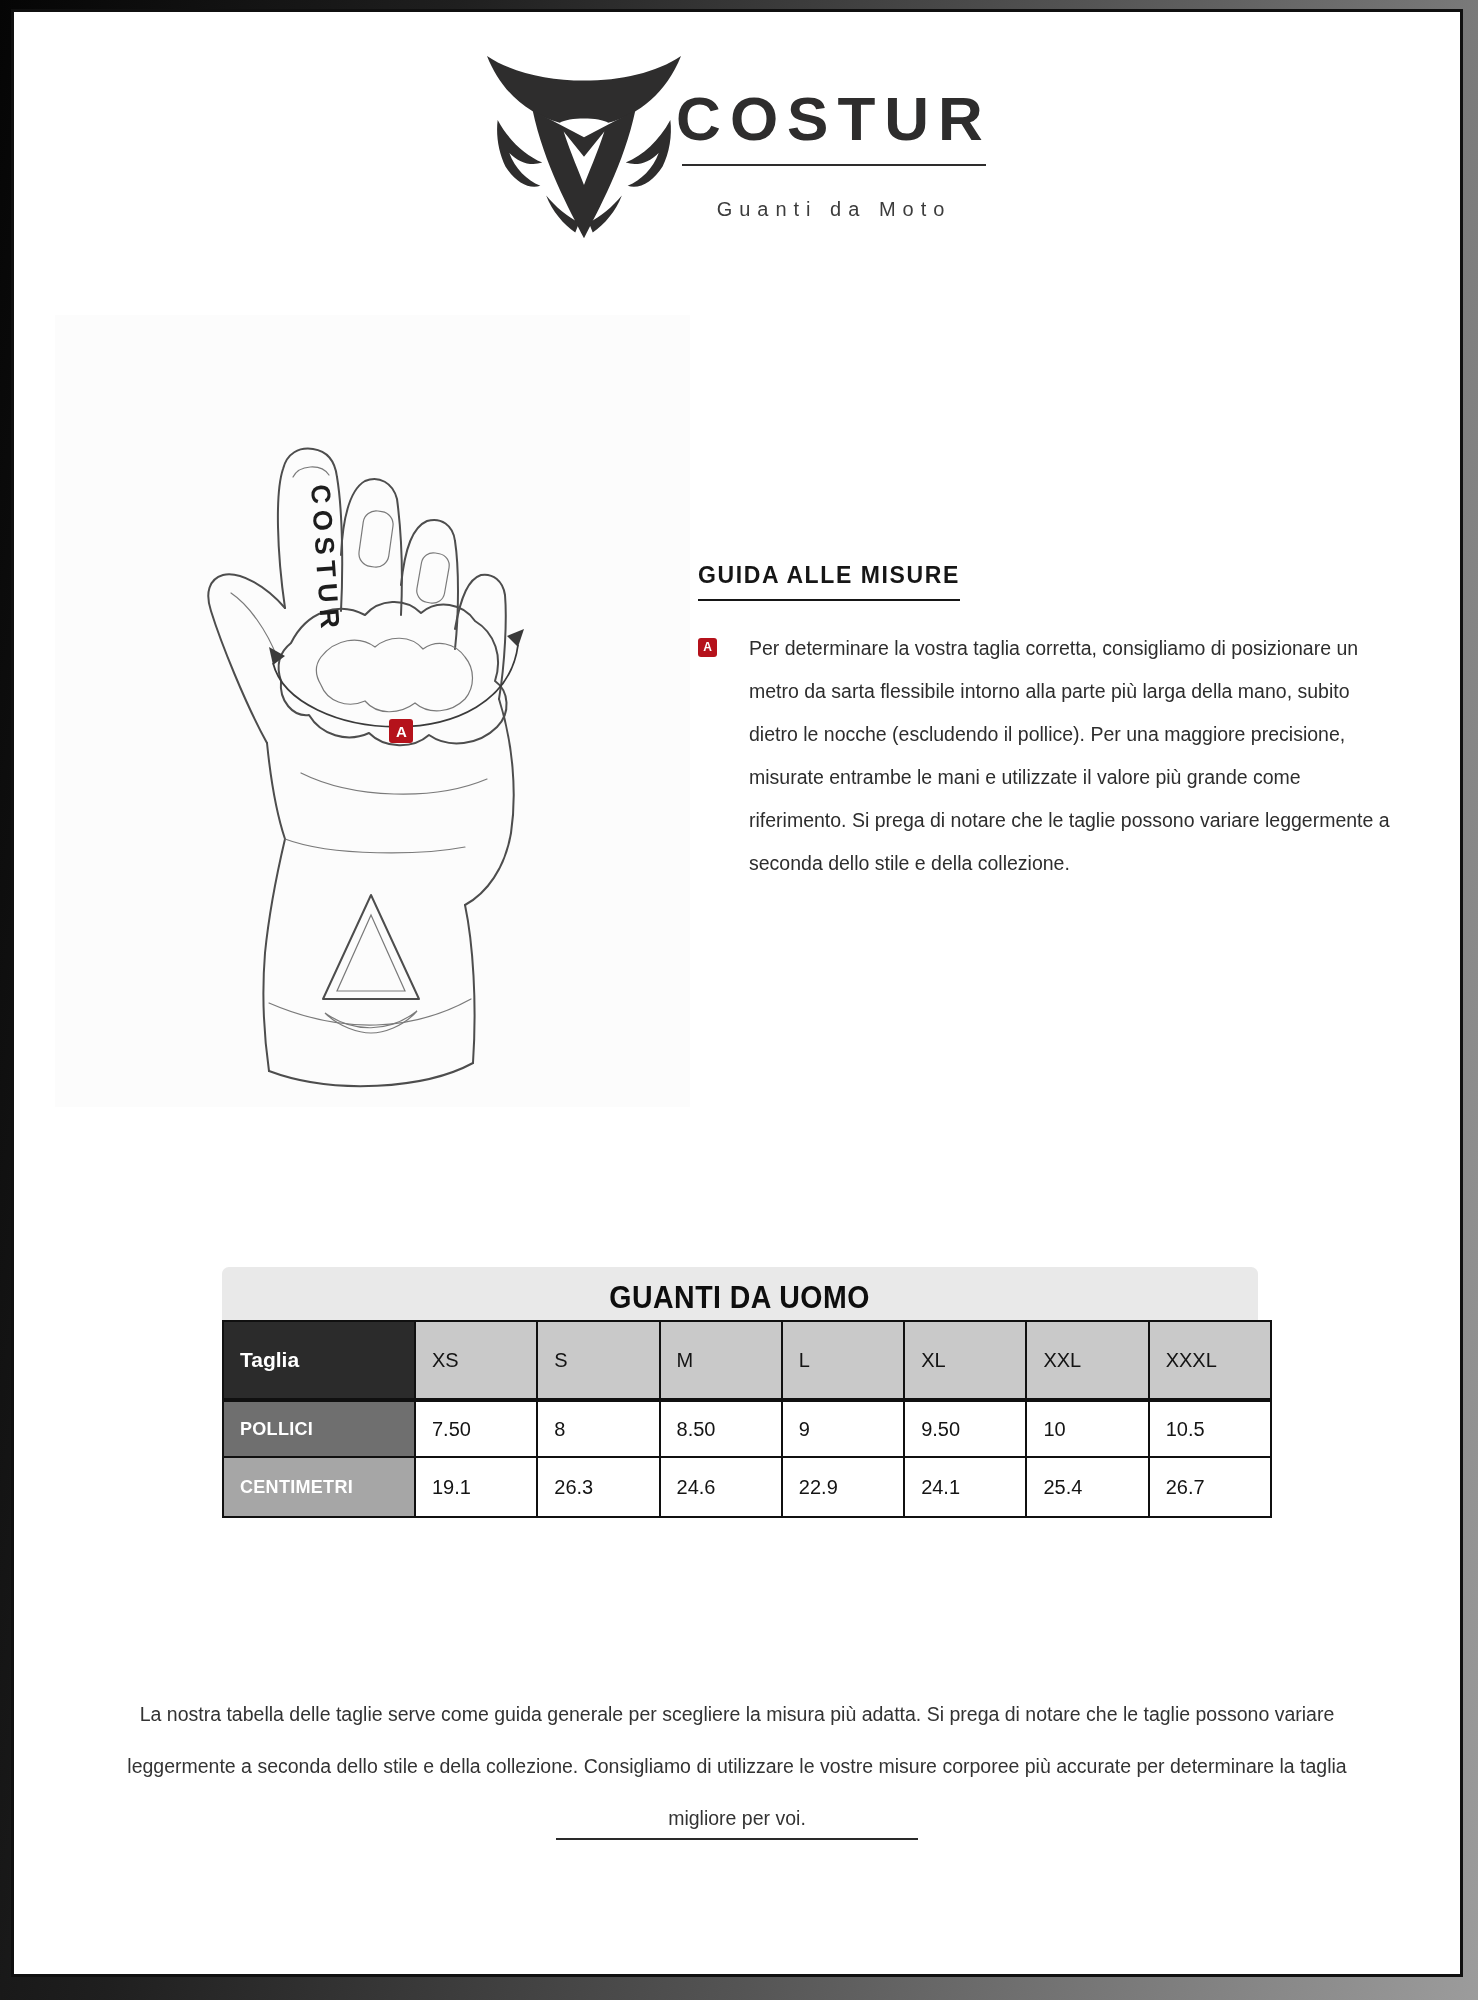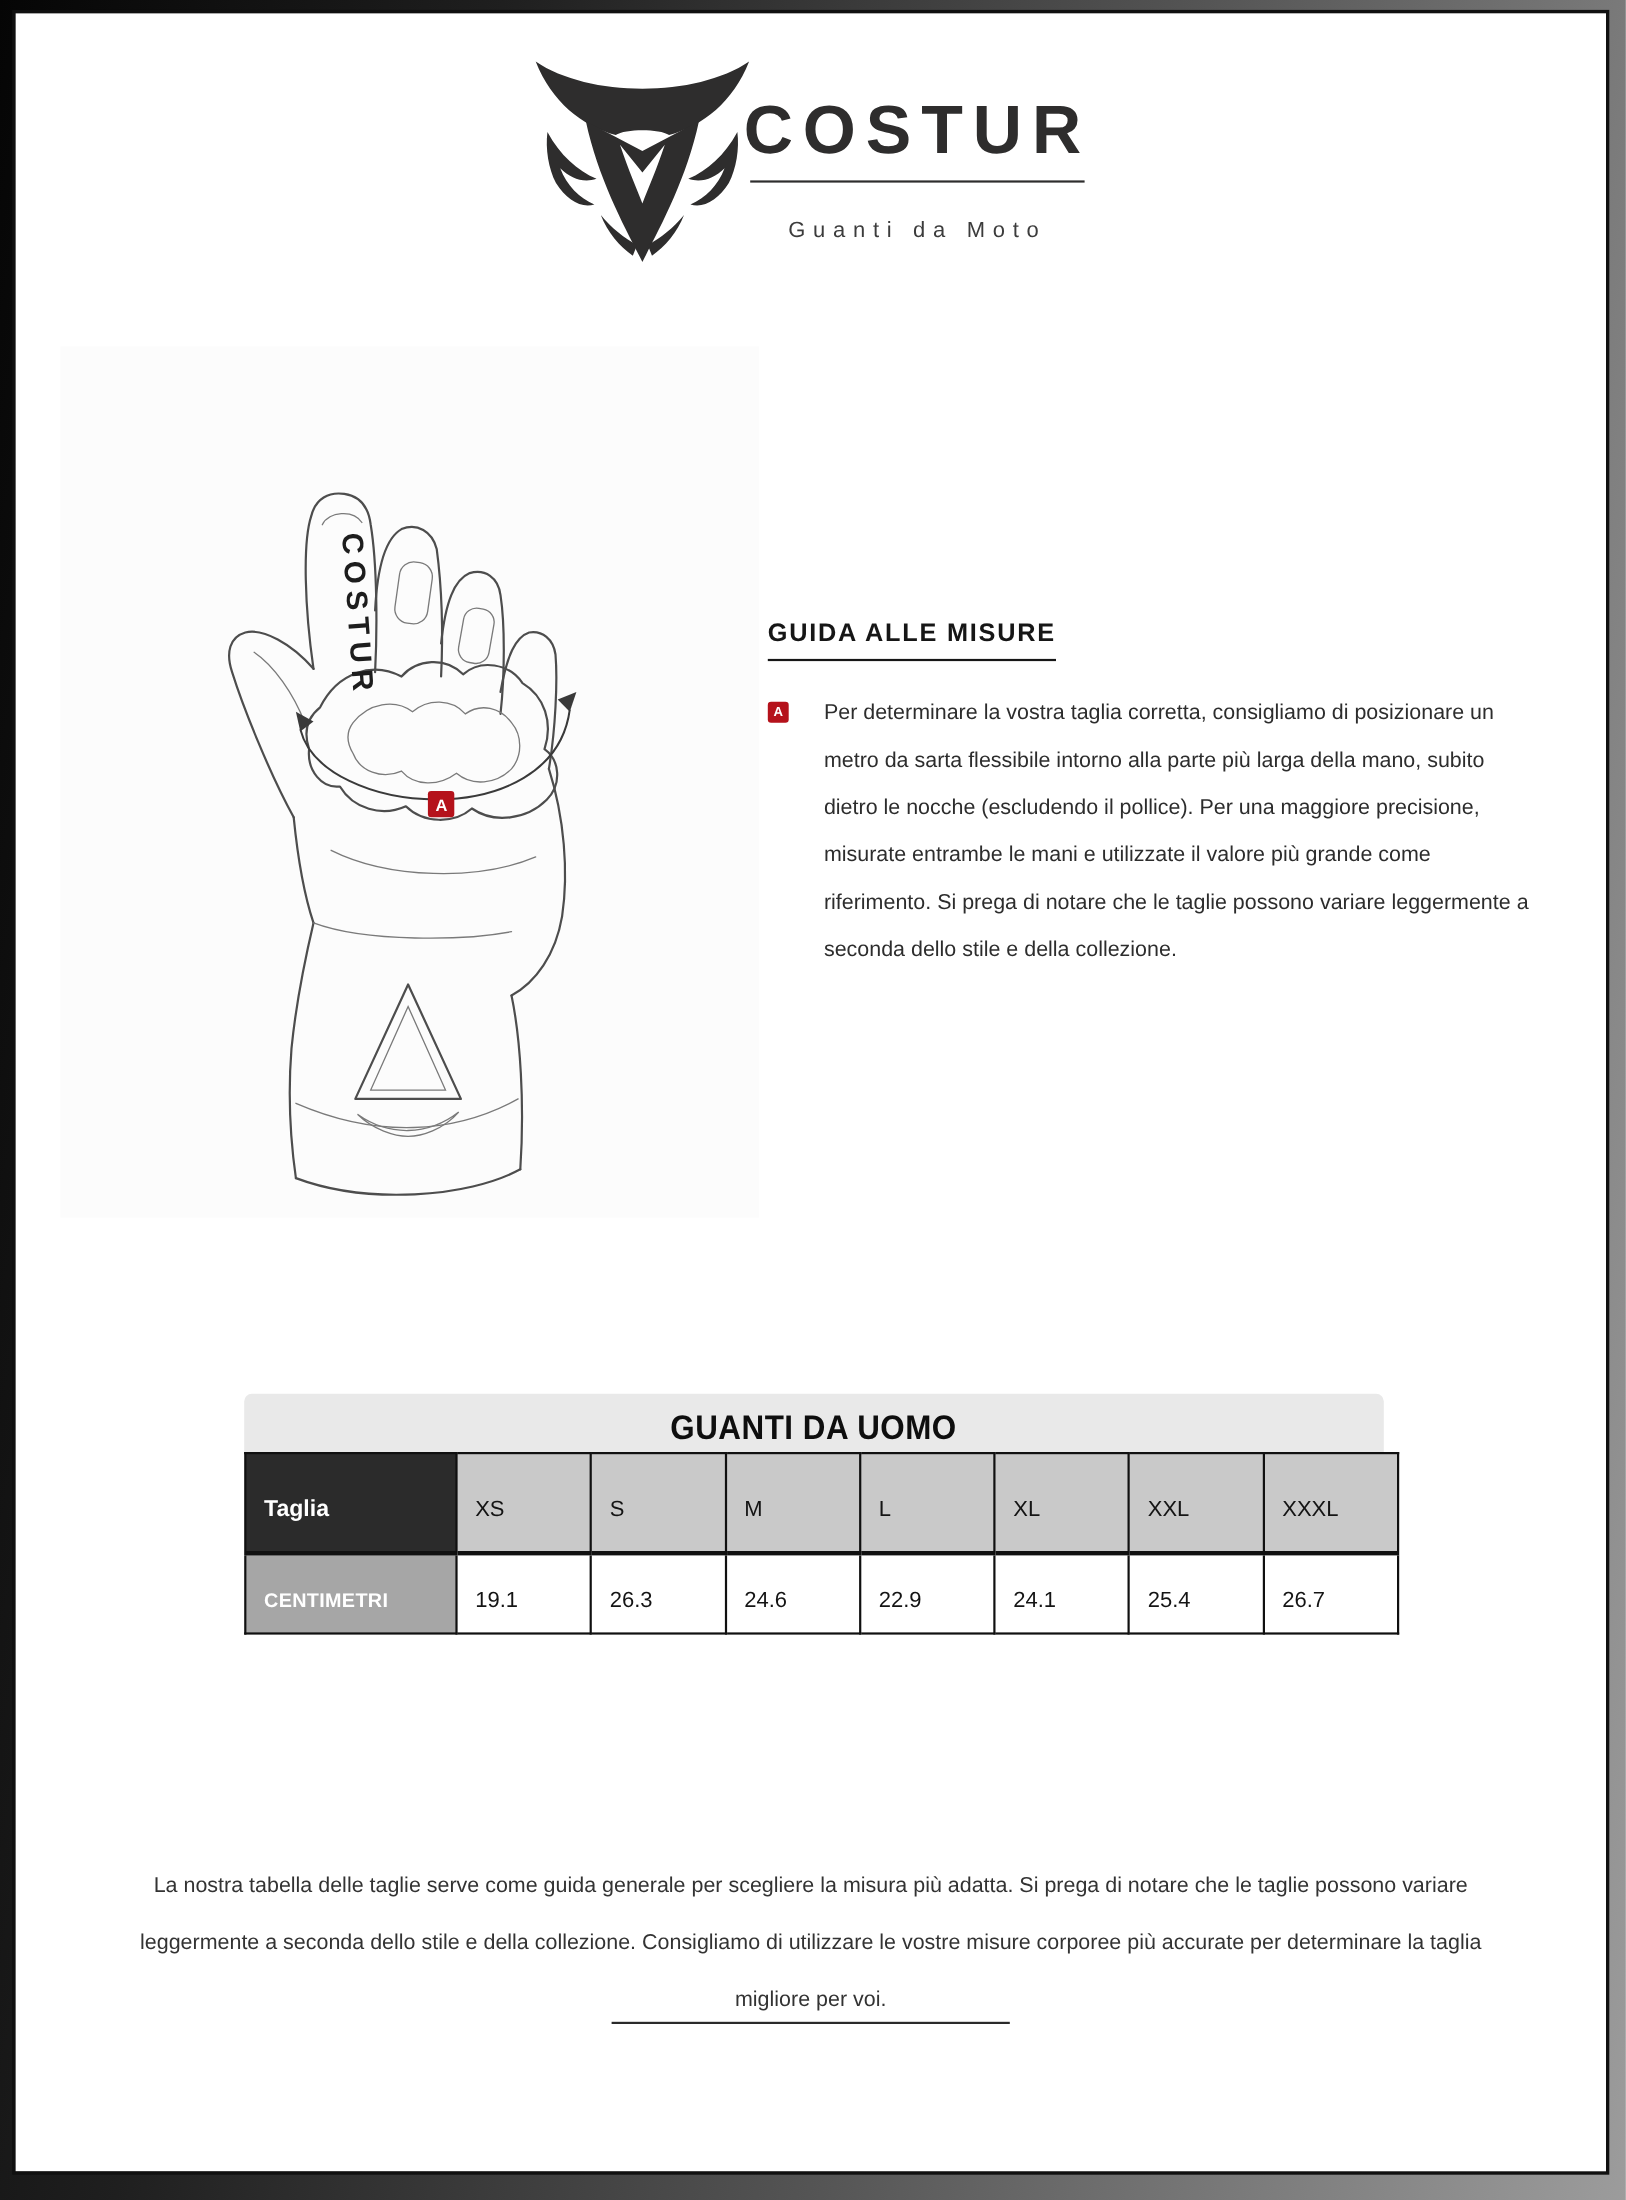--- a/index.html
+++ b/index.html
@@ -43,21 +43,21 @@
   .marker-a{position:absolute;left:0;top:11px;width:19px;height:19px;background:#b5121b;border-radius:3px;
     color:#fff;font-size:12px;font-weight:bold;display:flex;align-items:center;justify-content:center;}
 
   
   .section-bar{position:absolute;left:208px;top:1255px;width:1036px;height:62px;background:#e9e9e9;
     border-radius:7px;display:flex;align-items:center;justify-content:center;}
   .section-bar span{font-size:31px;font-weight:800;color:#0e0e0e;transform:scaleX(.92);letter-spacing:.5px;}
 
   
   .size-table{position:absolute;left:208px;top:1308px;width:1050px;border-collapse:collapse;table-layout:fixed;}
-  .size-table td{border:2px solid #101010;padding:12px 0 0 16px;font-size:20px;color:#141414;vertical-align:middle;}
+  .size-table td{border:2px solid #101010;padding:0 0 0 16px;font-size:20px;color:#141414;vertical-align:middle;}
   .size-table col.c0{width:192px;}
   .size-table tr.hdr td{height:76px;border-bottom:4px solid #101010;}
   .size-table tr.r1 td{height:54px;}
   .size-table tr.r2 td{height:58px;}
   .cell-taglia{background:#2b2b2b;color:#ffffff !important;font-weight:bold;font-size:21px !important;}
   .cell-size{background:#c9c9c9;color:#202020;}
   .cell-pollici{background:#6f6f6f;color:#ffffff !important;font-weight:bold;font-size:18px !important;letter-spacing:.3px;}
   .cell-cm{background:#a6a6a6;color:#ffffff !important;font-weight:bold;font-size:18px !important;letter-spacing:.3px;}
 
   
@@ -164,20 +164,30 @@
         <tr class="hdr">
       <td class="cell-taglia">Taglia</td>
       <td class="cell-size">XS</td>
       <td class="cell-size">S</td>
       <td class="cell-size">M</td>
       <td class="cell-size">L</td>
       <td class="cell-size">XL</td>
       <td class="cell-size">XXL</td>
       <td class="cell-size">XXXL</td>
     </tr>
+    <tr class="r1">
+      <td class="cell-pollici">POLLICI</td>
+      <td>7.50</td>
+      <td>8</td>
+      <td>8.50</td>
+      <td>9</td>
+      <td>9.50</td>
+      <td>10</td>
+      <td>10.5</td>
+    </tr>
     <tr class="r2">
       <td class="cell-cm">CENTIMETRI</td>
       <td>19.1</td>
       <td>26.3</td>
       <td>24.6</td>
       <td>22.9</td>
       <td>24.1</td>
       <td>25.4</td>
       <td>26.7</td>
     </tr>

